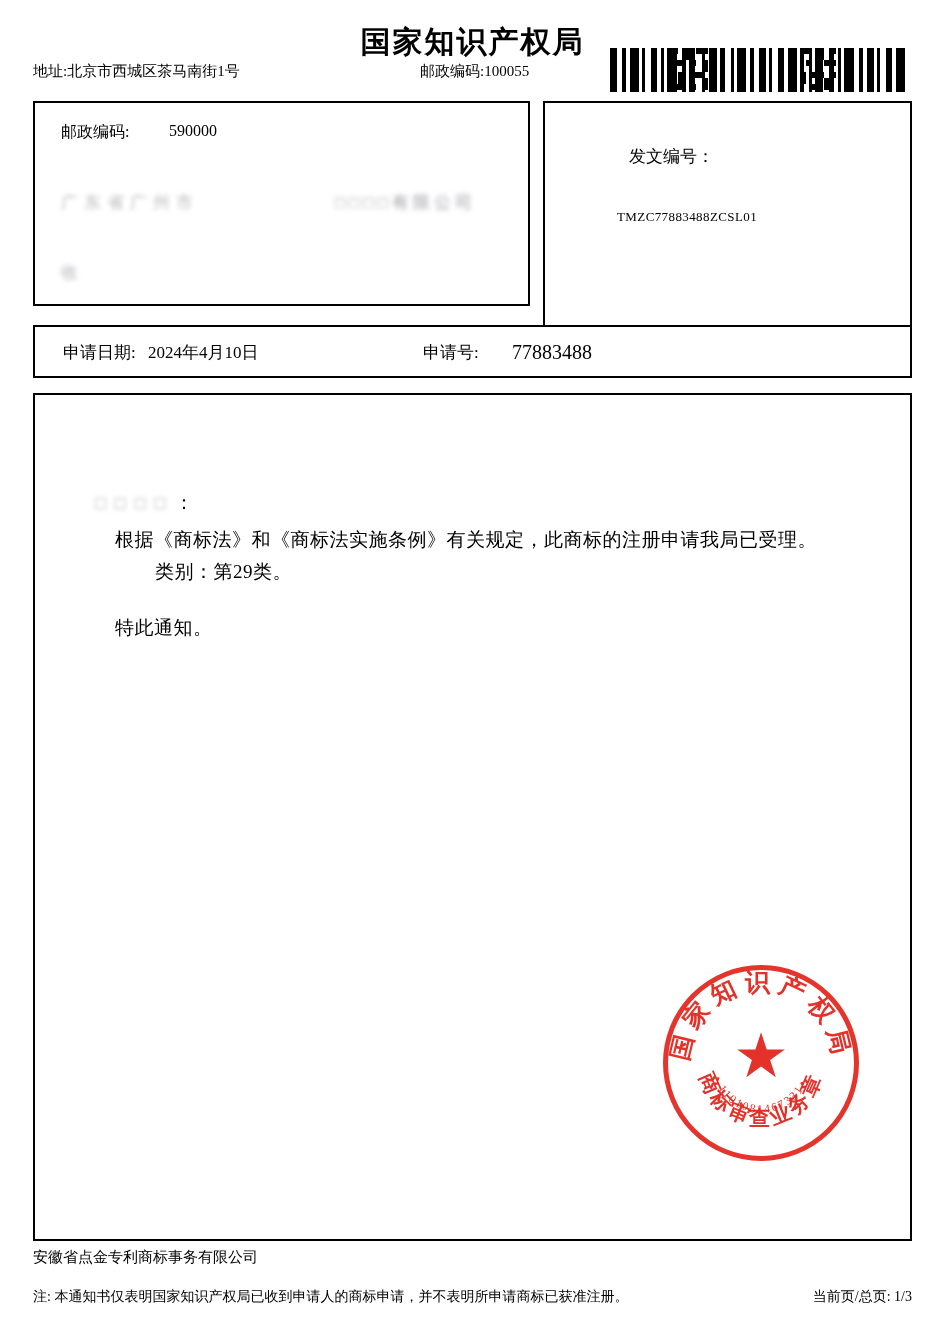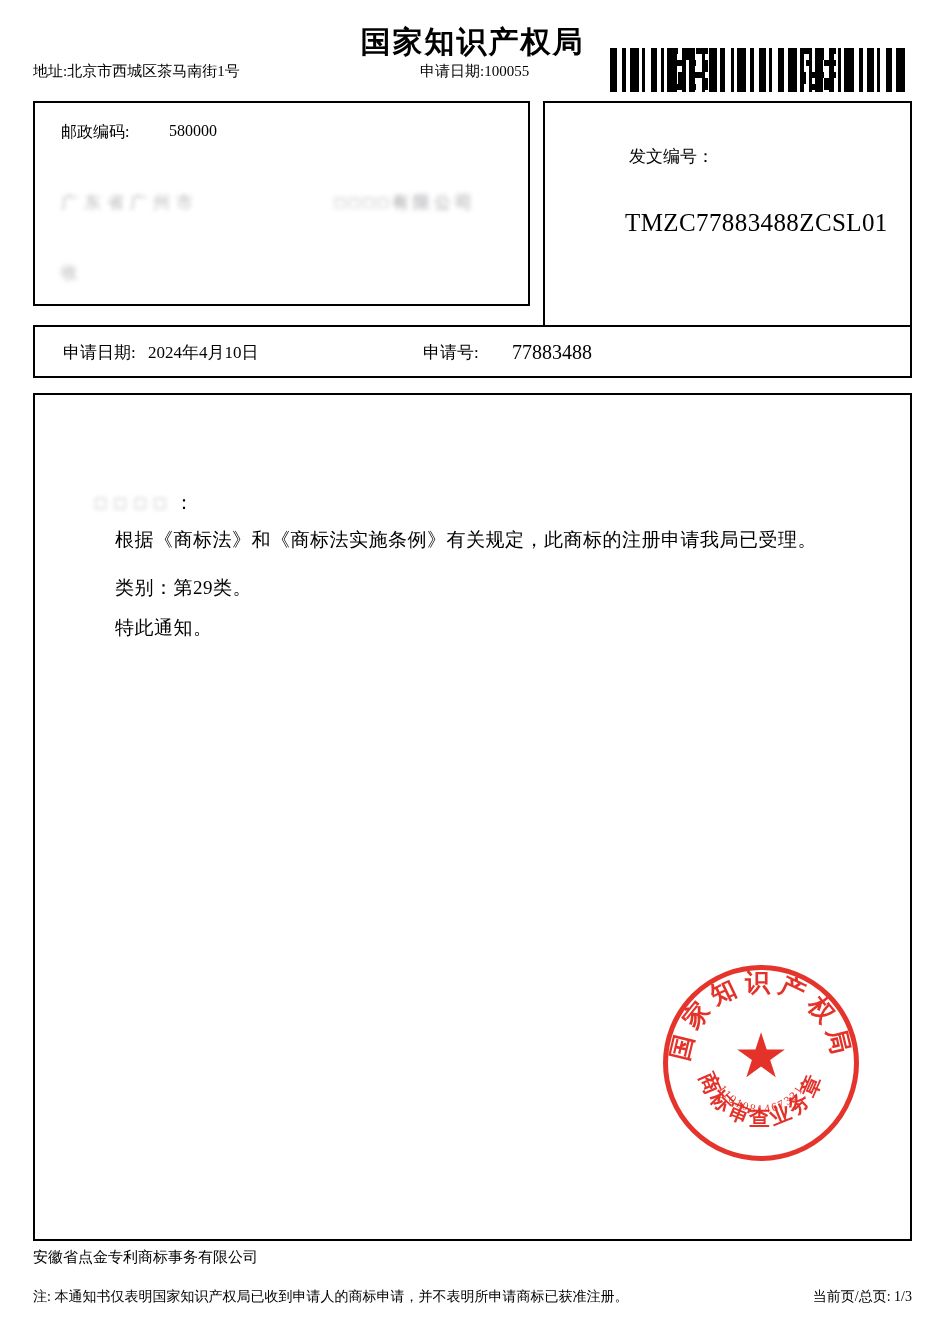--- a/index.html
+++ b/index.html
@@ -164,23 +164,23 @@
   }
 
   .f-docnum-label {
     position: absolute;
     left: 84px;
     top: 42px;
     font-size: 17px;
   }
   .f-docnum-value {
     position: absolute;
-    left: 80px;
+    left: 72px;
     top: 106px;
-    font-size: 25px;
+    font-size: 13px;
     letter-spacing: 0.4px;
     font-family: "Liberation Serif", serif;
   }
 
   .f-appdate-label {
     position: absolute;
     left: 28px;
     top: 14px;
     font-size: 17px;
   }
@@ -232,21 +232,21 @@
     font-size: 19px;
   }
 
   .para {
     position: absolute;
     left: 80px;
     font-size: 19px;
     letter-spacing: 0.5px;
   }
   .para-1 { top: 132px; }
-  .para-2 { top: 180px; }
+  .para-2 { top: 164px; margin-left: 40px; }
   .para-3 { top: 220px; }
 
   
   .signature {
     position: absolute;
     left: 123px;
     top: 627px;
     font-size: 40px;
     font-weight: bold;
     letter-spacing: 6px;
@@ -312,21 +312,21 @@
     font-size: 14px;
   }
 </style>
 </head>
 <body>
 
 <div class="page">
 
   <div class="org-title">国家知识产权局</div>
   <div class="addr-line">地址:北京市西城区茶马南街1号</div>
-  <div class="zip-line">申请日期:100055</div>
+  <div class="zip-line">邮政编码:100055</div>
 
   <div class="barcode">
     <i style="width:7px"></i>
       <i style="width:5px;background:#fff"></i>
     <i style="width:4px"></i>
       <i style="width:4px;background:#fff"></i>
     <i style="width:9px"></i>
       <i style="width:3px;background:#fff"></i>
     <i style="width:3px"></i>
       <i style="width:6px;background:#fff"></i>
@@ -403,21 +403,21 @@
     <div style="left:24px;top:12px;width:12px;height:6px"></div>
     <div style="left:0;top:24px;width:6px;height:12px"></div>
     <div style="left:12px;top:24px;width:12px;height:6px"></div>
     <div style="left:30px;top:24px;width:6px;height:6px"></div>
     <div style="left:12px;top:36px;width:6px;height:6px"></div>
     <div style="left:24px;top:30px;width:6px;height:12px"></div>
   </div>
 
   <div class="box box-addressee">
     <span class="f-zip-label">邮政编码:</span>
-    <span class="f-zip-value">580000</span>
+    <span class="f-zip-value">590000</span>
     <span class="f-addr-blur1">广东省广州市</span>
     <span class="f-addr-blur2">□□□□有限公司</span>
     <span class="f-addr-blur3">收</span>
   </div>
 
   <div class="box box-docnum">
     <span class="f-docnum-label">发文编号：</span>
     <span class="f-docnum-value">TMZC77883488ZCSL01</span>
   </div>
 

